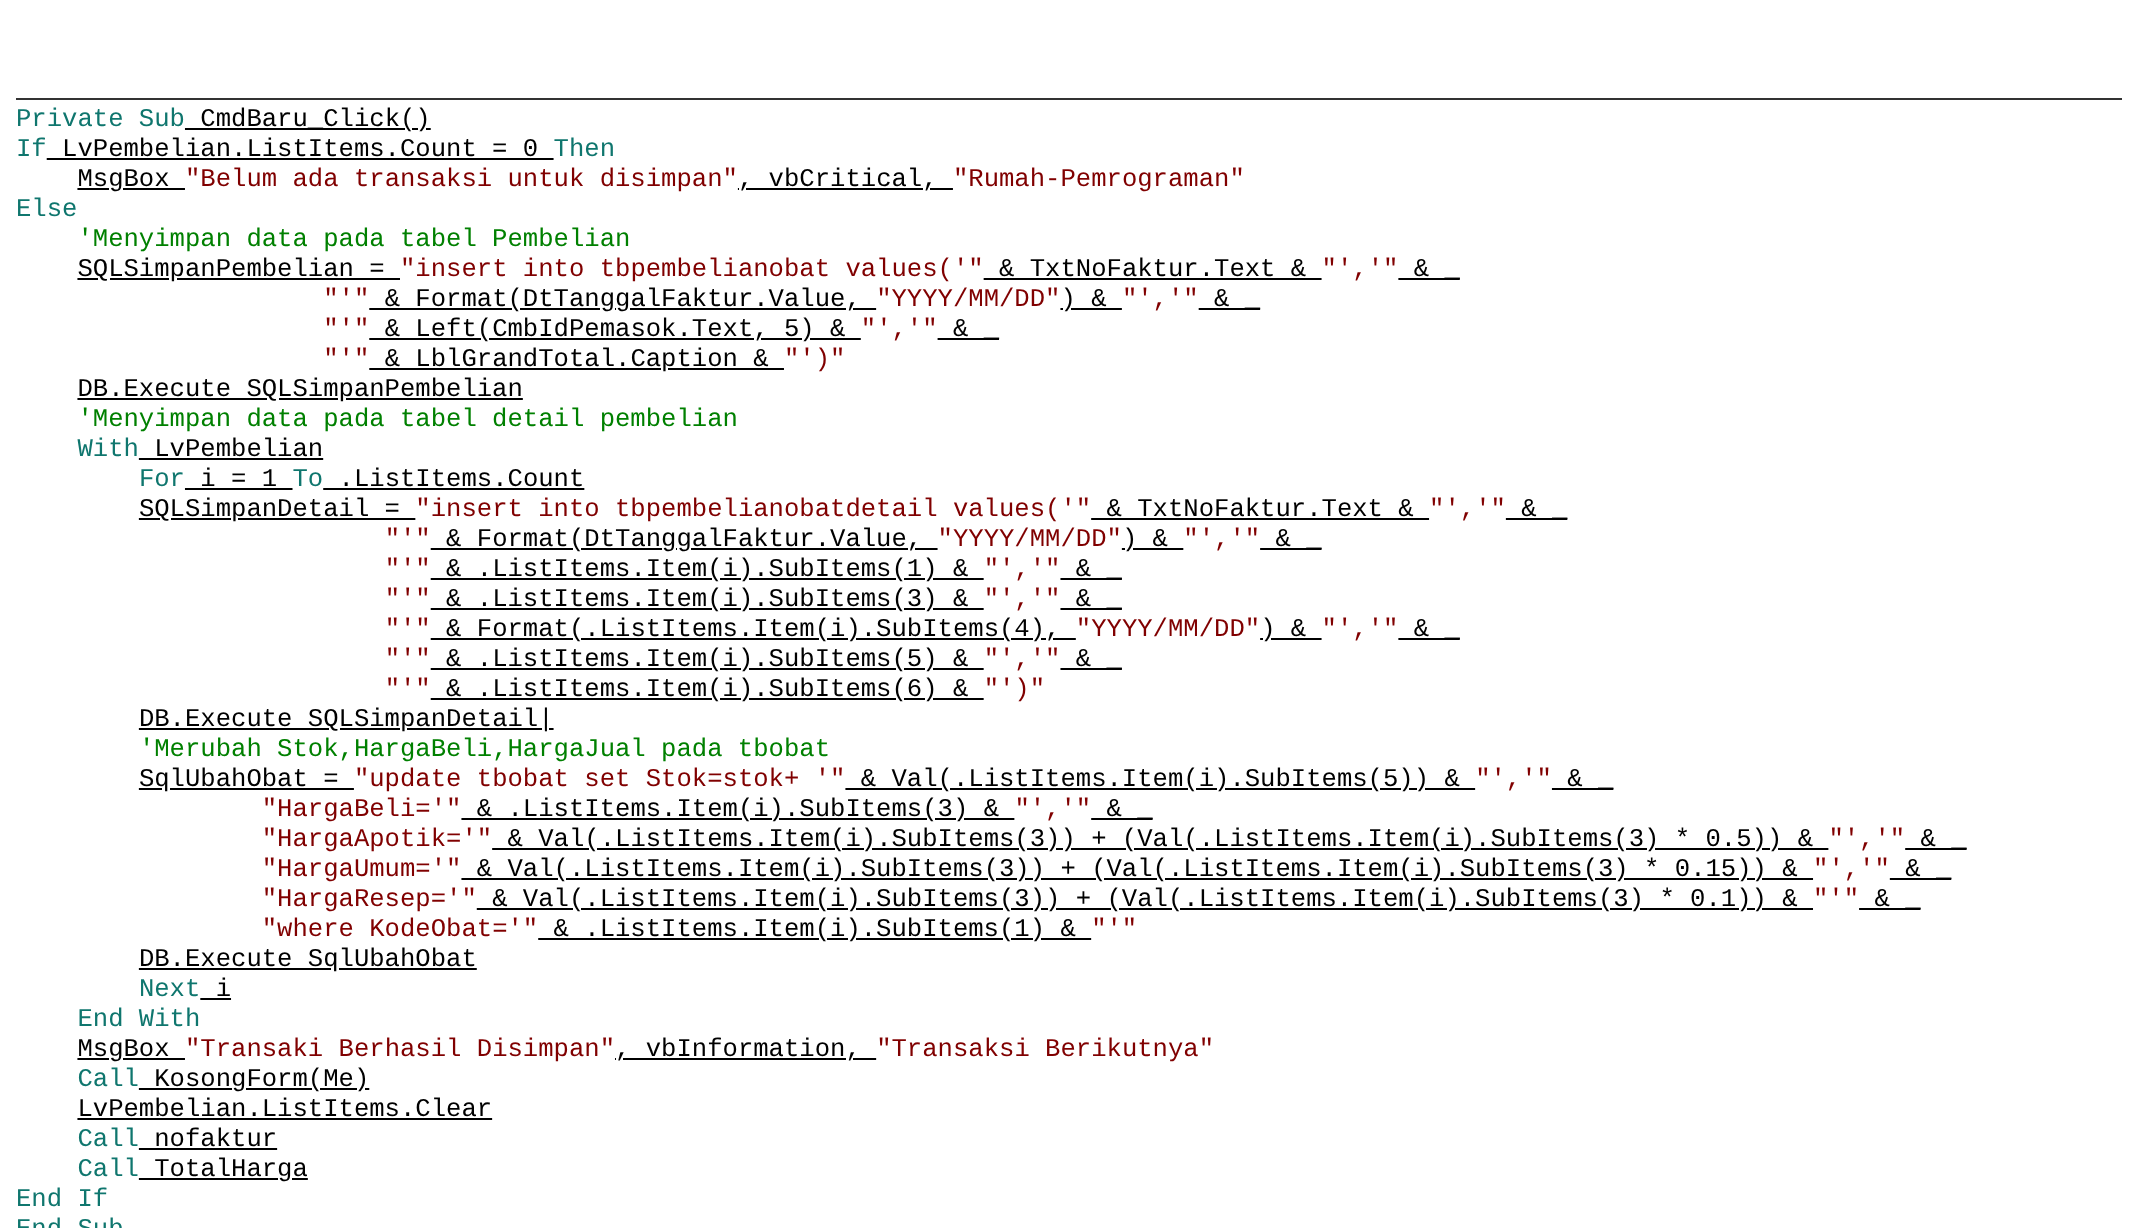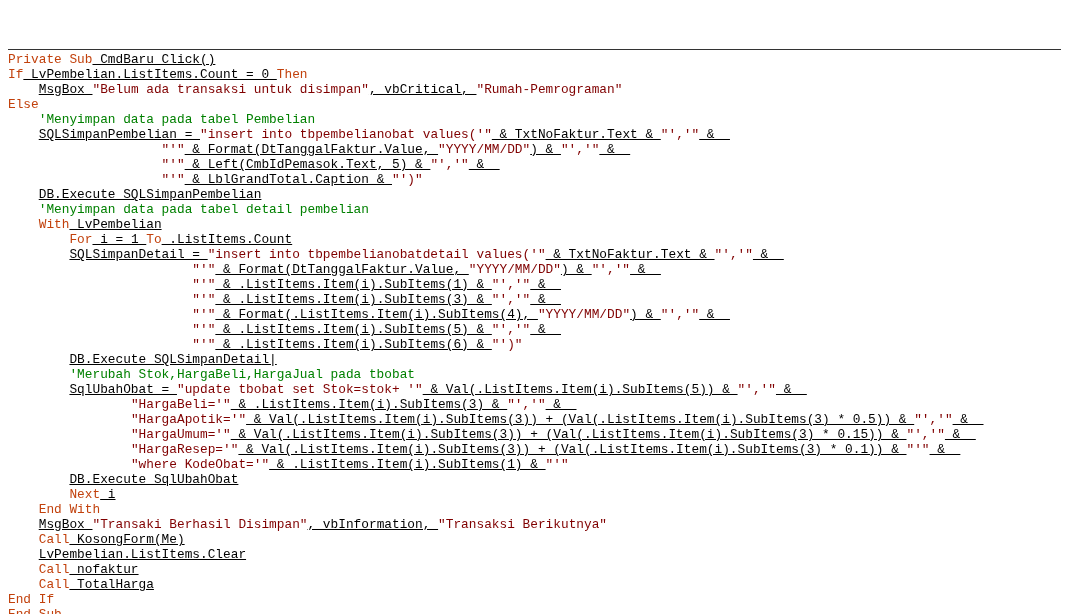--- a/index.html
+++ b/index.html
@@ -6,21 +6,21 @@
     margin: 0;
     padding: 4px 8px;
     font-family: "Courier New", monospace;
     font-size: 12.8px;
     line-height: 15px;
     background: #ffffff;
     color: #000000;
     white-space: pre;
   }
   .code-line { display: block; }
-  .kw { color: #c2410c; }      
+  .kw { color: #0f766e; }      
   .cm { color: #008000; }      
   .st { color: #800000; }      
   .id { color: #000000; text-decoration: underline; }      
   .wrap {
     border-top: 1px solid #333;
     padding-top: 2px;
   }
 </style>
 </head>
 <body>

